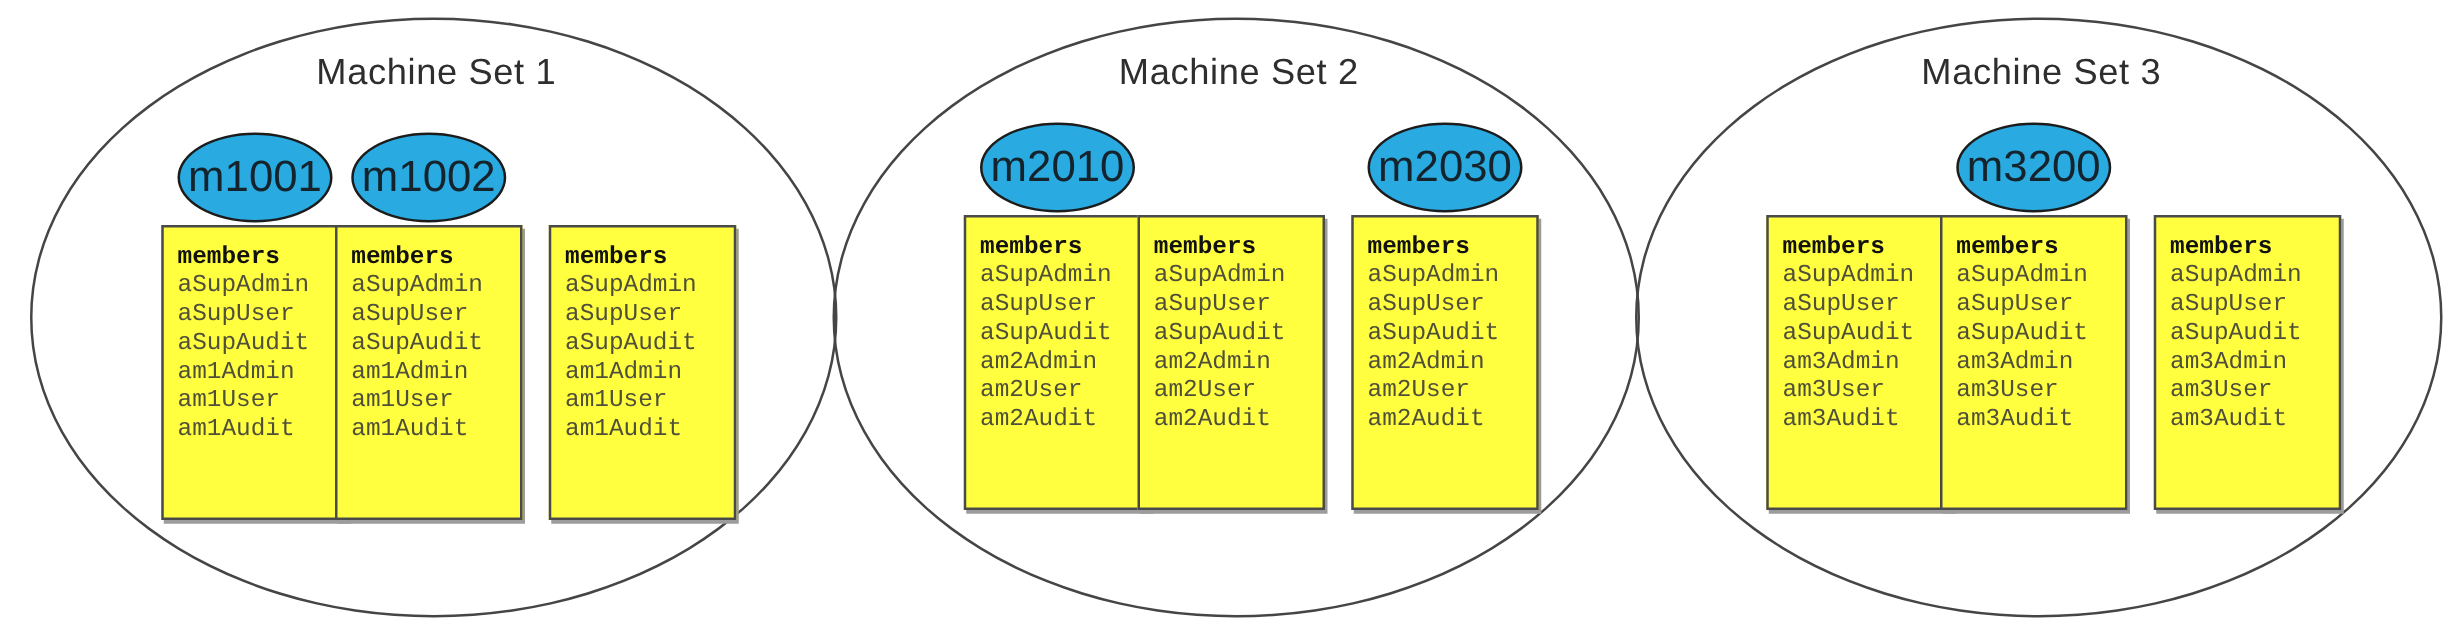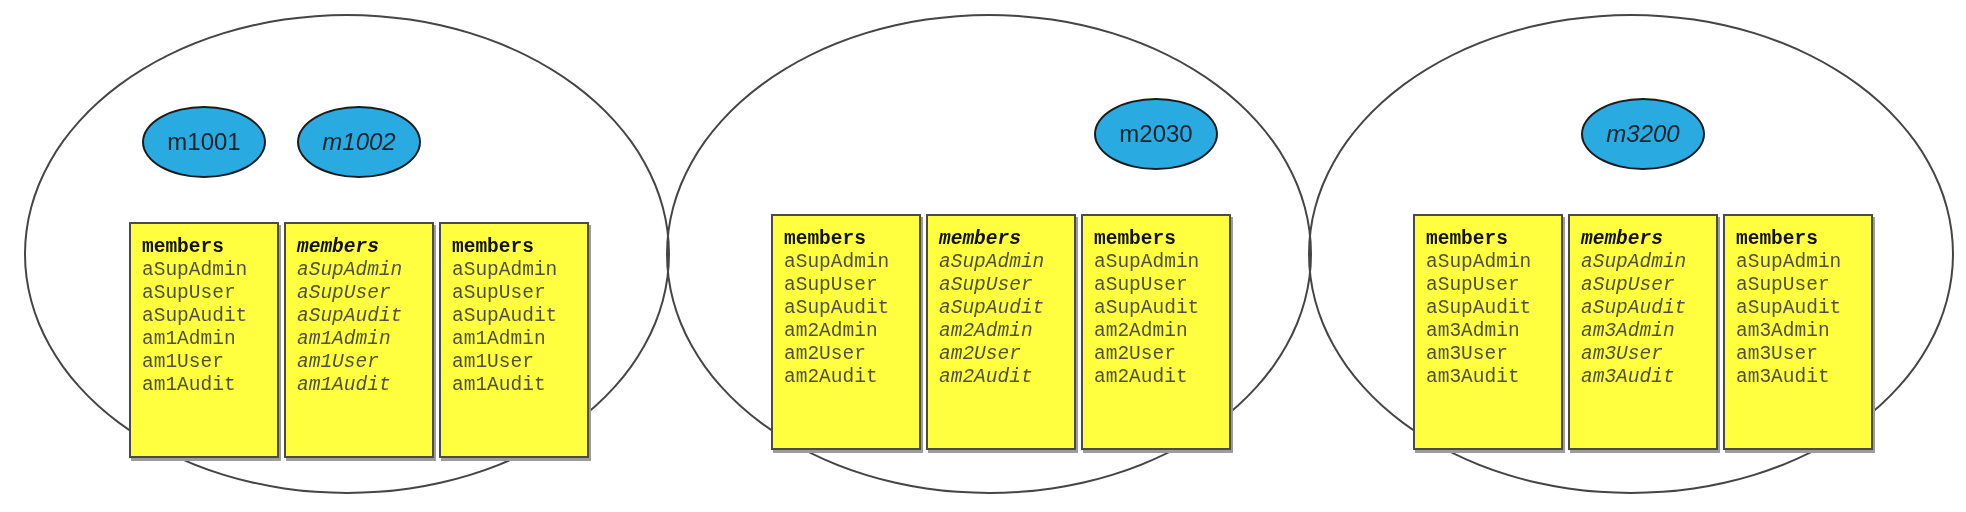--- a/index.html
+++ b/index.html
@@ -54,52 +54,51 @@
   }
   .set-0 .machines { top: 92px; }
 
   .machine-col {
     position: absolute;
     top: 0;
     width: 150px;
     height: 330px;
   }
   .col-0 { left: 105px; }
-  .col-1 { left: 260px; font-style: italic; }
+  .col-1 { left: 244px; }
   .col-2 { left: 415px; }
 
   .node {
     position: absolute;
     top: 0;
     left: 13px;
     width: 124px;
     height: 72px;
     background: #29ABE2;
     border: 2px solid #1c1c1c;
     border-radius: 50%;
     box-sizing: border-box;
     display: flex;
     align-items: center;
     justify-content: center;
-    font-size: 24px;
+    font-size: 35px;
     color: #15242c;
   }
   .members-box {
     position: absolute;
     top: 74px;
     left: 0;
     width: 150px;
     height: 236px;
     background: #FFFF3F;
     border: 2px solid #4a4a4a;
     box-sizing: border-box;
     box-shadow: 2px 3px 0 #9c9c9c;
     padding: 12px 0 0 11px;
     font-family: "Liberation Mono", monospace;
-    margin-top: 42px;
   }
   .members-header {
     font-weight: bold;
     font-size: 19.5px;
     line-height: 23px;
     color: #111111;
     white-space: nowrap;
   }
   .member {
     font-size: 19.5px;
@@ -108,20 +107,21 @@
     white-space: nowrap;
   }
 </style>
 </head>
 <body>
 
 <div id="stage">
 
   <div class="set set-0">
     <div class="big-ellipse"></div>
+    <div class="set-title">Machine Set 1</div>
     <div class="machines">
 
       <div class="machine-col col-0">
         <div class="node">m1001</div>
         <div class="members-box">
           <div class="members-header">members</div>
           <div class="member">aSupAdmin</div>
           <div class="member">aSupUser</div>
           <div class="member">aSupAudit</div>
           <div class="member">am1Admin</div>
@@ -153,23 +153,25 @@
           <div class="member">am1User</div>
           <div class="member">am1Audit</div>
         </div>
       </div>
 
     </div>
   </div>
 
   <div class="set set-1">
     <div class="big-ellipse"></div>
+    <div class="set-title">Machine Set 2</div>
     <div class="machines">
 
       <div class="machine-col col-0">
+        <div class="node">m2010</div>
         <div class="members-box">
           <div class="members-header">members</div>
           <div class="member">aSupAdmin</div>
           <div class="member">aSupUser</div>
           <div class="member">aSupAudit</div>
           <div class="member">am2Admin</div>
           <div class="member">am2User</div>
           <div class="member">am2Audit</div>
         </div>
       </div>
@@ -197,20 +199,21 @@
           <div class="member">am2User</div>
           <div class="member">am2Audit</div>
         </div>
       </div>
 
     </div>
   </div>
 
   <div class="set set-2">
     <div class="big-ellipse"></div>
+    <div class="set-title">Machine Set 3</div>
     <div class="machines">
 
       <div class="machine-col col-0">
         <div class="members-box">
           <div class="members-header">members</div>
           <div class="member">aSupAdmin</div>
           <div class="member">aSupUser</div>
           <div class="member">aSupAudit</div>
           <div class="member">am3Admin</div>
           <div class="member">am3User</div>

